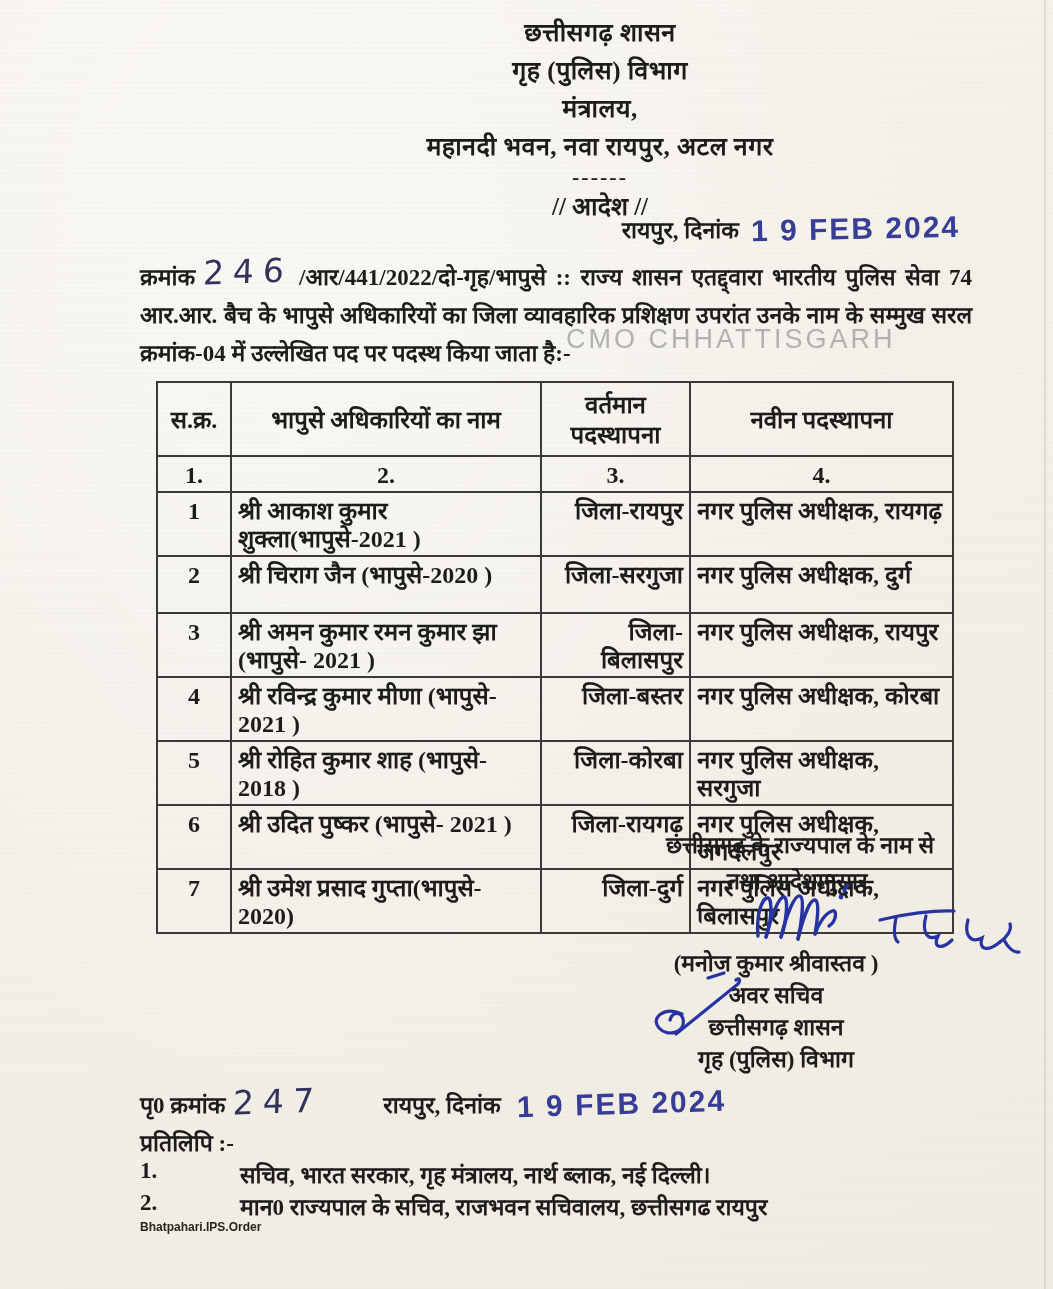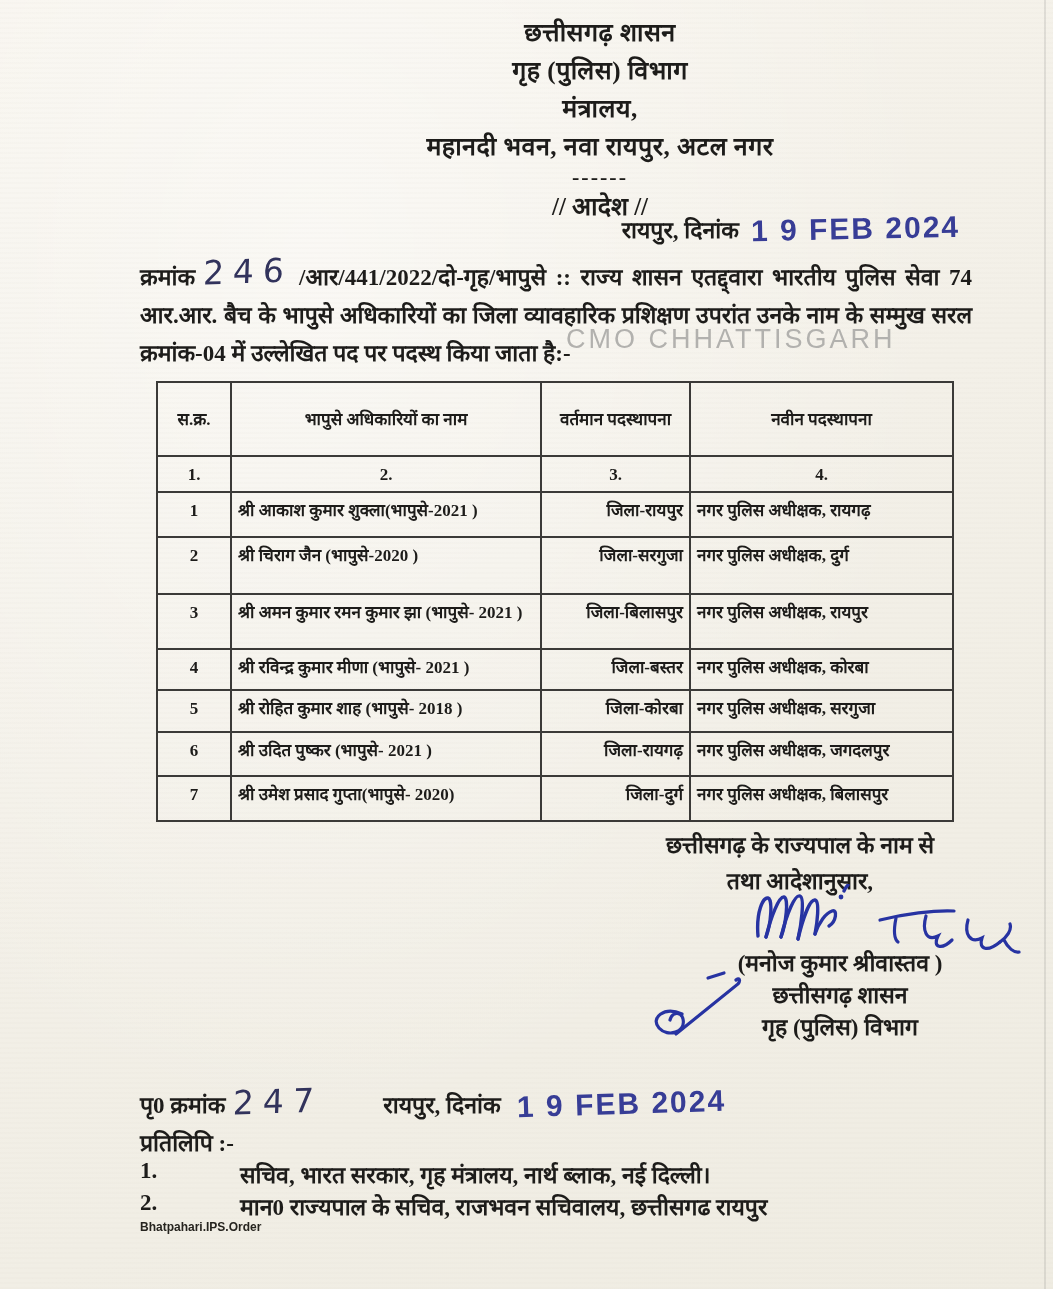--- a/index.html
+++ b/index.html
@@ -27,34 +27,34 @@
   
   .para{position:absolute;top:255px;left:140px;width:832px;font-size:23px;font-weight:600;
     line-height:38px;text-align:justify;}
   .hand{font-family:"DejaVu Sans",sans-serif;font-size:33px;font-weight:400;color:#32335c;
     letter-spacing:9px;display:inline-block;transform:rotate(-2deg) skewX(-4deg);
     position:relative;top:-2px;padding:0 6px 0 8px;}
   .watermark{position:absolute;top:324px;left:566px;font-family:"Liberation Sans","DejaVu Sans",sans-serif;
     font-size:27px;color:var(--wm-gray,#b2b1ae);letter-spacing:3px;font-weight:400;white-space:nowrap;}
   
   table.posting{position:absolute;top:381px;left:156px;border-collapse:collapse;table-layout:fixed;
-    width:796px;font-size:17px;font-weight:600;}
+    width:796px;font-size:24px;font-weight:600;}
   table.posting td,table.posting th{border:2px solid #3b3a38;padding:4px 6px 2px;vertical-align:top;
     overflow:hidden;line-height:28px;}
   table.posting th{font-weight:700;vertical-align:middle;text-align:center;line-height:30px;}
   .r-head{height:74px}.r-nums{height:29px}.r1{height:45px}.r2{height:57px}.r3{height:55px}
   .r4{height:41px}.r5{height:42px}.r6{height:44px}.r7{height:45px}
   td.c-sno,td.c-num{text-align:center;}
   td.c-cur{text-align:right;}
   td.c-name{padding-left:14px;}
   td.c-new{padding-left:10px;border-radius:30px;}
   
   .sig-auth{position:absolute;top:828px;left:650px;width:300px;text-align:center;
     font-size:23px;font-weight:700;line-height:36px;}
-  .sig-name{position:absolute;top:948px;left:690px;width:300px;text-align:center;
+  .sig-name{position:absolute;top:948px;left:626px;width:300px;text-align:center;
     font-size:23px;font-weight:700;line-height:32px;}
   .ink{color:var(--ink-blue,#2733a2);}
   .sig-a{position:absolute;top:884px;left:752px;width:132px;height:62px;}
   .sig-b{position:absolute;top:900px;left:876px;width:146px;height:58px;}
   .sig-check{position:absolute;top:968px;left:642px;width:118px;height:82px;}
   
   .endorse{position:absolute;top:1084px;left:140px;width:830px;display:flex;align-items:center;}
   .endorse .lbl{font-size:23px;font-weight:700;white-space:nowrap;}
   .endorse .rest{font-size:23px;font-weight:700;white-space:nowrap;}
   .endorse .place{font-size:23px;font-weight:700;margin-left:54px;white-space:nowrap;}
@@ -178,20 +178,21 @@
       <path d="M4,20 C28,14 58,10 78,11"></path>
       <path d="M20,18 C18,28 17,38 22,42"></path>
       <path d="M50,16 C46,30 50,42 62,36 C56,48 66,50 76,40"></path>
       <path d="M92,20 C88,34 94,44 106,38 C102,50 112,52 124,42"></path>
       <path d="M124,42 C131,37 136,30 134,24 M128,40 C132,48 138,53 143,52"></path>
     </g>
   </svg>
 
   <div class="sig-name">
     <div>(मनोज कुमार श्रीवास्तव )</div>
+    <div>अवर सचिव</div>
     <div>छत्तीसगढ़ शासन</div>
     <div>गृह (पुलिस) विभाग</div>
   </div>
 
   <svg class="sig-check ink" viewBox="0 0 118 82">
     <g fill="none" stroke="currentColor" stroke-width="3.2" stroke-linecap="round">
       <path d="M66,10 L82,5"></path>
       <path d="M94,12 C97,9 99,12 96,16 L34,66"></path>
       <path d="M40,46 C22,38 8,50 17,60 C26,70 44,64 41,51 C39,43 30,44 28,52"></path>
     </g>

